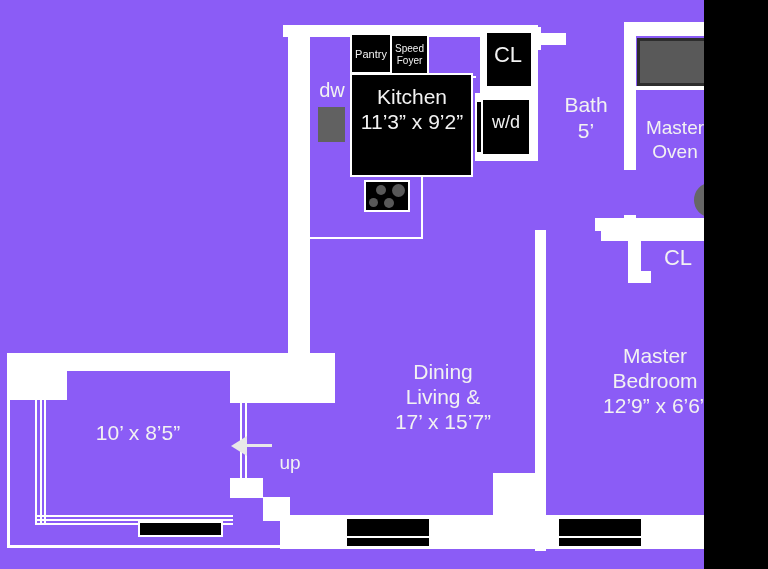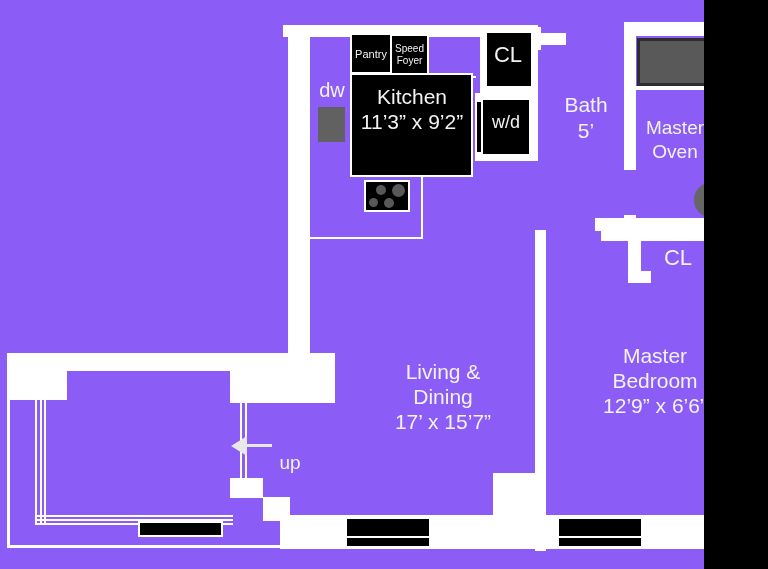--- a/index.html
+++ b/index.html
@@ -117,25 +117,28 @@
     <div>Oven</div>
   </div>
 
   <div class="t" style="left:571px;top:343px;width:168px;font-size:21px;line-height:25px;">
     <div>Master</div>
     <div>Bedroom</div>
     <div>12’9” x 6’6”</div>
   </div>
 
   <div class="t" style="left:368px;top:359px;width:150px;font-size:21px;line-height:25px;">
+    <div>Dining</div>
     <div>Living &amp;</div>
-    <div>Dining</div>
     <div>17’ x 15’7”</div>
   </div>
 
+  <div class="t" style="left:68px;top:421px;width:140px;font-size:21px;">
+    <div>10’ x 8’5”</div>
+  </div>
 
   <div class="t" style="left:481px;top:42px;width:54px;font-size:22px;">CL</div>
   <div class="t" style="left:480px;top:112px;width:52px;font-size:18px;">w/d</div>
   <div class="t" style="left:649px;top:245px;width:58px;font-size:22px;">CL</div>
   <div class="t" style="left:311px;top:79px;width:42px;font-size:20px;">dw</div>
   <div class="t" style="left:273px;top:434px;width:34px;font-size:19px;margin-top:18px;">up</div>
 
 </div>
 
 </body></html>

